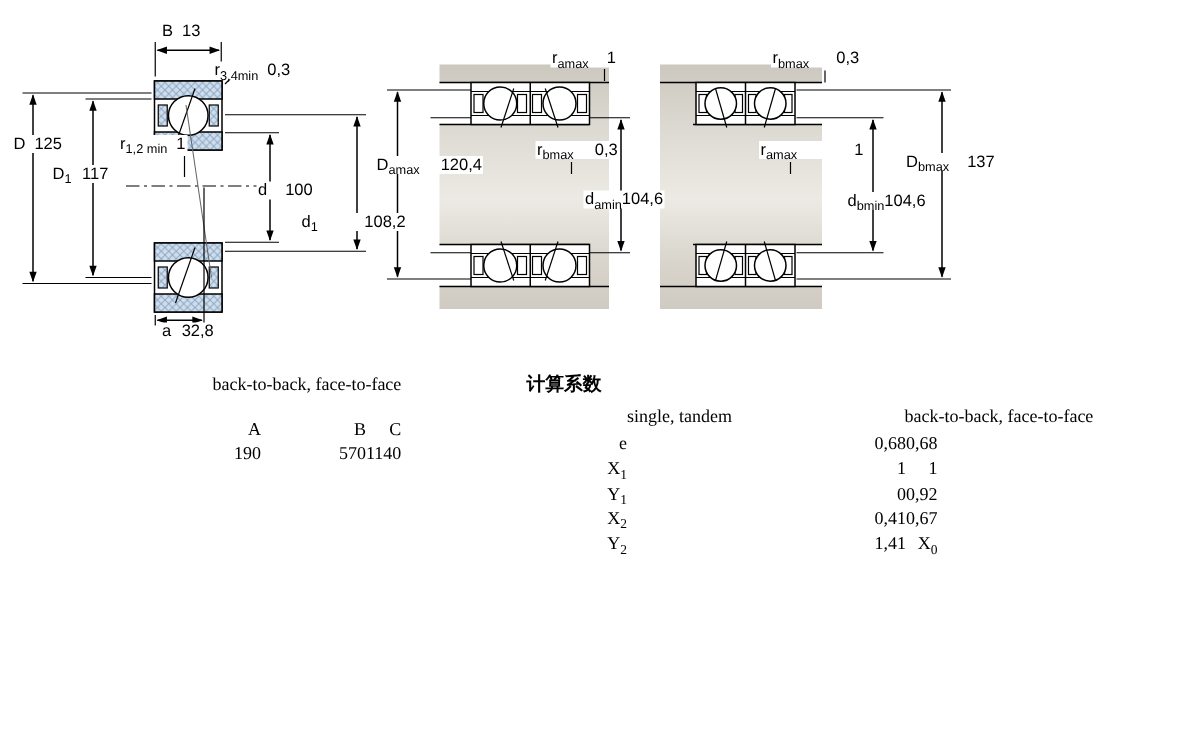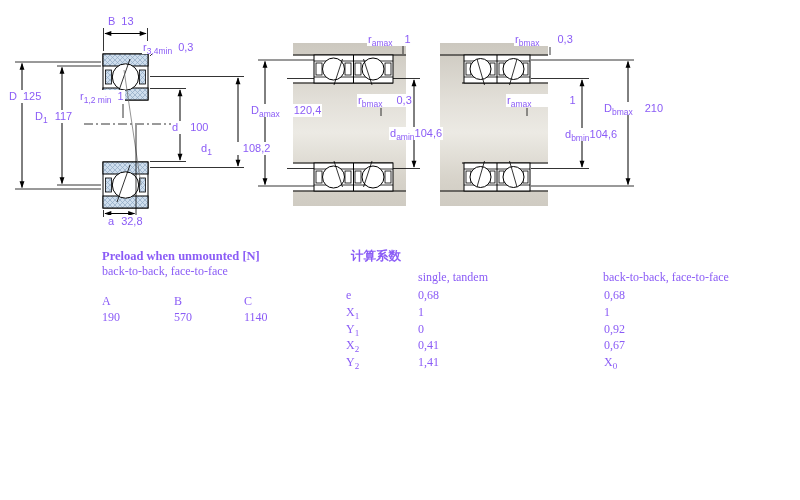--- a/index.html
+++ b/index.html
@@ -1,17 +1,17 @@
 <!DOCTYPE html>
 <html><head>
 <meta charset="utf-8">
 <style>
   html,body{margin:0;padding:0;background:#fff;}
   #stage{position:relative;width:800px;height:370px;background:#fff;overflow:hidden;
-         font-family:"Liberation Sans","DejaVu Sans",sans-serif;color:#8b5cf6;}
+         font-family:"Liberation Sans","DejaVu Sans",sans-serif;color:#000000;text-align:right;}
   svg{position:absolute;left:0;top:0;}
   .dlabel{position:absolute;font-size:11px;line-height:12px;white-space:nowrap;background:#fff;padding:0 1px;}
   .dlabel .sub{font-size:8.5px;position:relative;top:3px;}
   .dlabel .val{display:inline-block;}
   .g6 .val{margin-left:6px}.g7 .val{margin-left:7px}.g10 .val{margin-left:0}
   .g12 .val{margin-left:12px}.g13 .val{margin-left:31px}.g14 .val{margin-left:14px}.g18 .val{margin-left:18px}.g38 .val{margin-left:38px}
   .tbl{position:absolute;font-family:"Liberation Serif","DejaVu Serif",serif;font-size:12px;line-height:15px;}
   .tbl-title{font-weight:bold;font-size:12.5px;white-space:nowrap;}
   .tbl-sub{white-space:nowrap;}
   .preload-grid{display:grid;grid-template-columns:72px 70px auto;margin-top:14px;line-height:16px;}
@@ -264,28 +264,27 @@
   <span class="sym">d</span><span class="sub">amin</span><span class="val">104,6</span>
 </div>
 
 <div class="dlabel g18" style="left:514px;top:33px">
   <span class="sym">r</span><span class="sub">bmax</span><span class="val">0,3</span>
 </div>
 <div class="dlabel g38" style="left:506px;top:94px">
   <span class="sym">r</span><span class="sub">amax</span><span class="val">1</span>
 </div>
 <div class="dlabel g12" style="left:603px;top:102px">
-  <span class="sym">D</span><span class="sub">bmax</span><span class="val">210</span>
+  <span class="sym">D</span><span class="sub">bmax</span><span class="val">137</span>
 </div>
 <div class="dlabel g10" style="left:564px;top:128px">
   <span class="sym">d</span><span class="sub">bmin</span><span class="val">104,6</span>
 </div>
 
 <div class="tbl" style="left:102px;top:249px">
-  <div class="tbl-title">Preload when unmounted [N]</div>
   <div class="tbl-sub">back-to-back, face-to-face</div>
   <div class="preload-grid">
     <span>A</span>
     <span>B</span>
     <span>C</span>
     <span>190</span>
     <span>570</span>
     <span>1140</span>
   </div>
 </div>

